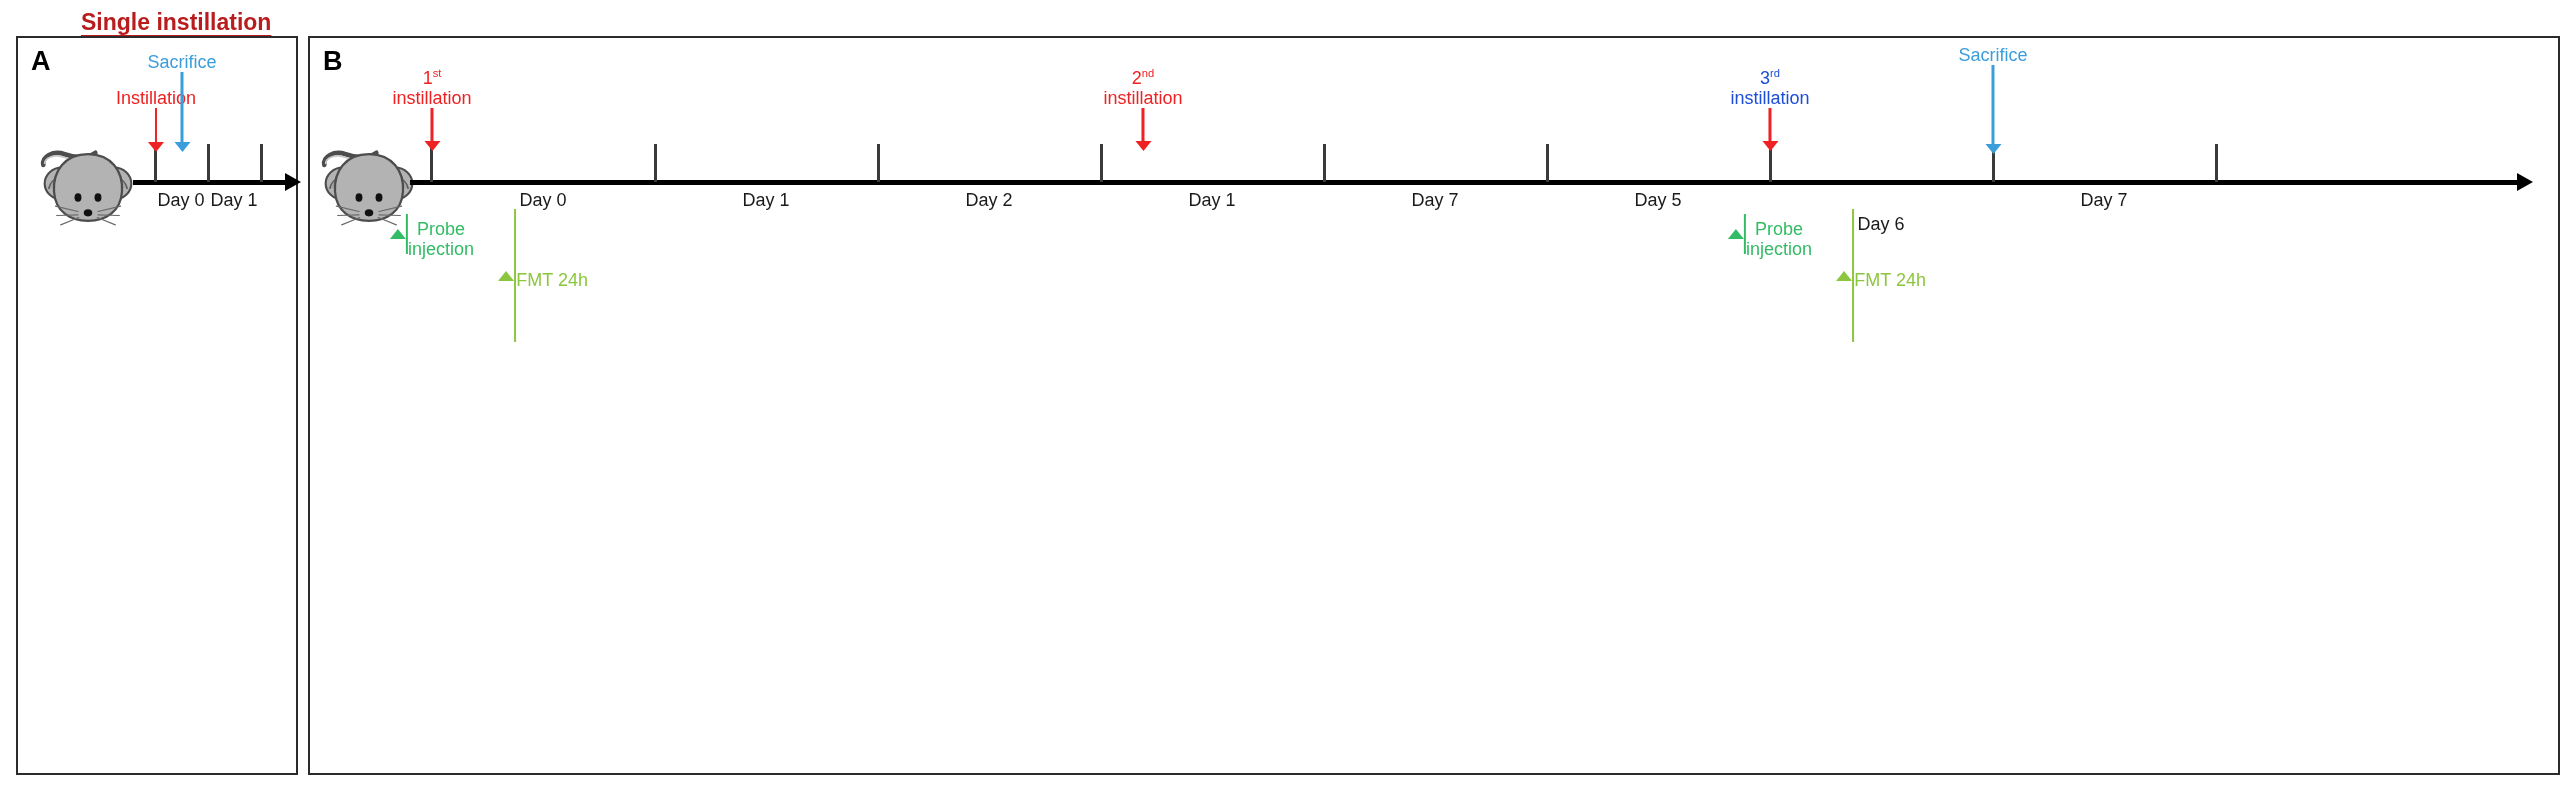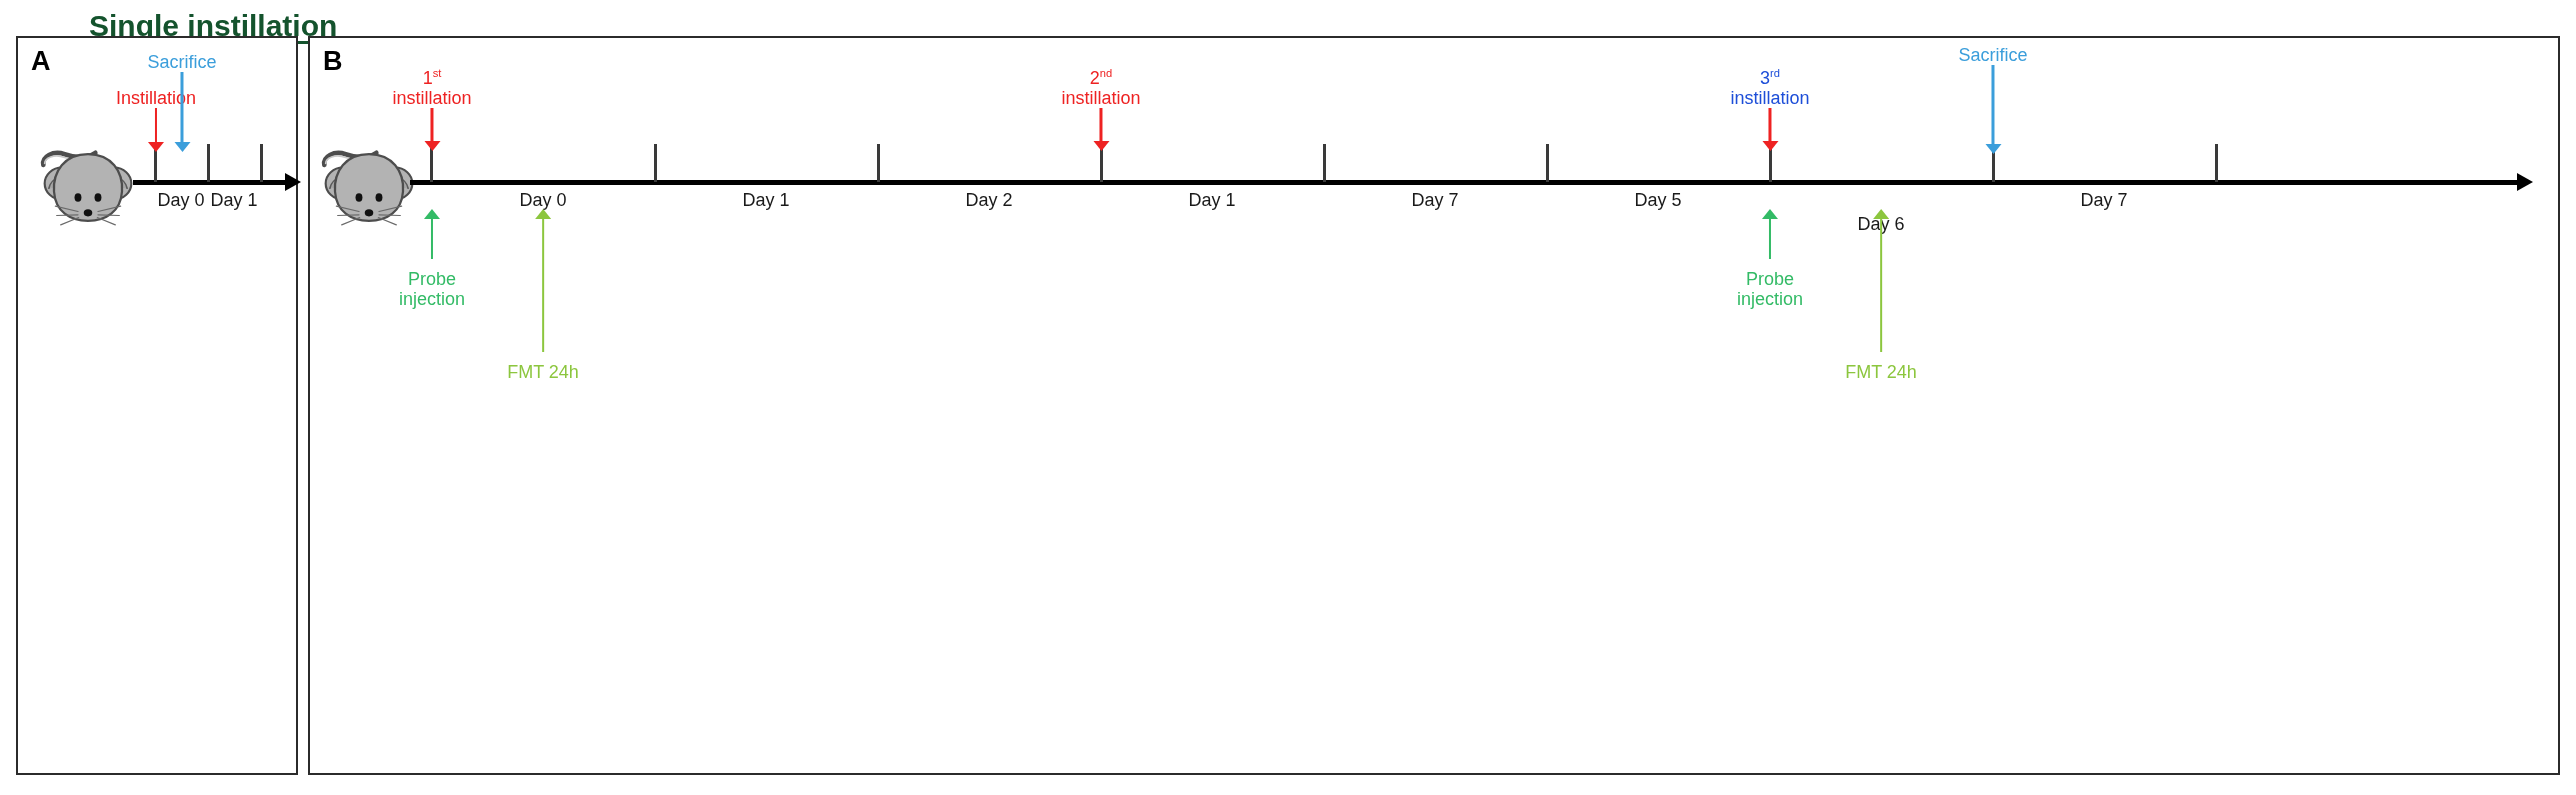--- a/index.html
+++ b/index.html
@@ -7,24 +7,24 @@
   body{
     width:2576px;height:795px;position:relative;overflow:hidden;
     font-family:"Liberation Sans","DejaVu Sans",sans-serif;
     -webkit-font-smoothing:antialiased;
   }
   .figure{position:absolute;inset:0;}
 
   
   .panel-title{
     position:absolute;
-    font-size:30px;font-weight:bold;color:#14532d;
+    font-size:23px;font-weight:bold;color:#b91c1c;
     text-decoration:underline;text-underline-offset:5px;
     text-decoration-thickness:2.9px;
-    white-space:nowrap;letter-spacing:0px;margin-left:8px;
+    white-space:nowrap;letter-spacing:0px;
   }
   #title-a{left:81px;top:8.6px;}
   #title-b{left:1190px;top:8.6px;}
 
   
   .panel{
     position:absolute;
     border:2.2px solid #2b2b2b;
     background:#fff;
     box-sizing:border-box;
@@ -72,21 +72,21 @@
   }
   .evt-down .shaft{width:2.2px;}
   .evt-down .head{
     width:0;height:0;
     border-left:8px solid transparent;
     border-right:8px solid transparent;
   }
 
   
   .evt-up{position:absolute;transform:translateX(-50%);
-          display:flex;flex-direction:column;align-items:center;}
+          display:flex;flex-direction:row;align-items:center;}
   .evt-up .head{
     width:0;height:0;
     border-left:8px solid transparent;
     border-right:8px solid transparent;
   }
   .evt-up .shaft{width:2.2px;}
   .evt-up .evt-text{
     font-size:18px;line-height:1.12;text-align:center;white-space:nowrap;
   }
 
@@ -210,21 +210,21 @@
 
     <div class="evt-down" style="left:122px;top:30px;">
       <div class="evt-text" style="color:#ee2222;">
         <span>1</span><sup>st</sup><br>
         <span>instillation</span>
       </div>
       <div class="shaft" style="height:33px;background:#ee2222;"></div>
       <div class="head" style="border-top:10.8px solid #ee2222;"></div>
     </div>
 
-    <div class="evt-down" style="left:791px;top:30px;">
+    <div class="evt-down" style="left:833px;top:30px;">
       <div class="evt-text" style="color:#ee2222;">
         <span>2</span><sup>nd</sup><br>
         <span>instillation</span>
       </div>
       <div class="shaft" style="height:33px;background:#ee2222;"></div>
       <div class="head" style="border-top:10.8px solid #ee2222;"></div>
     </div>
 
     <div class="evt-down" style="left:1460px;top:30px;">
       <div class="evt-text" style="color:#1d4ed8;">

